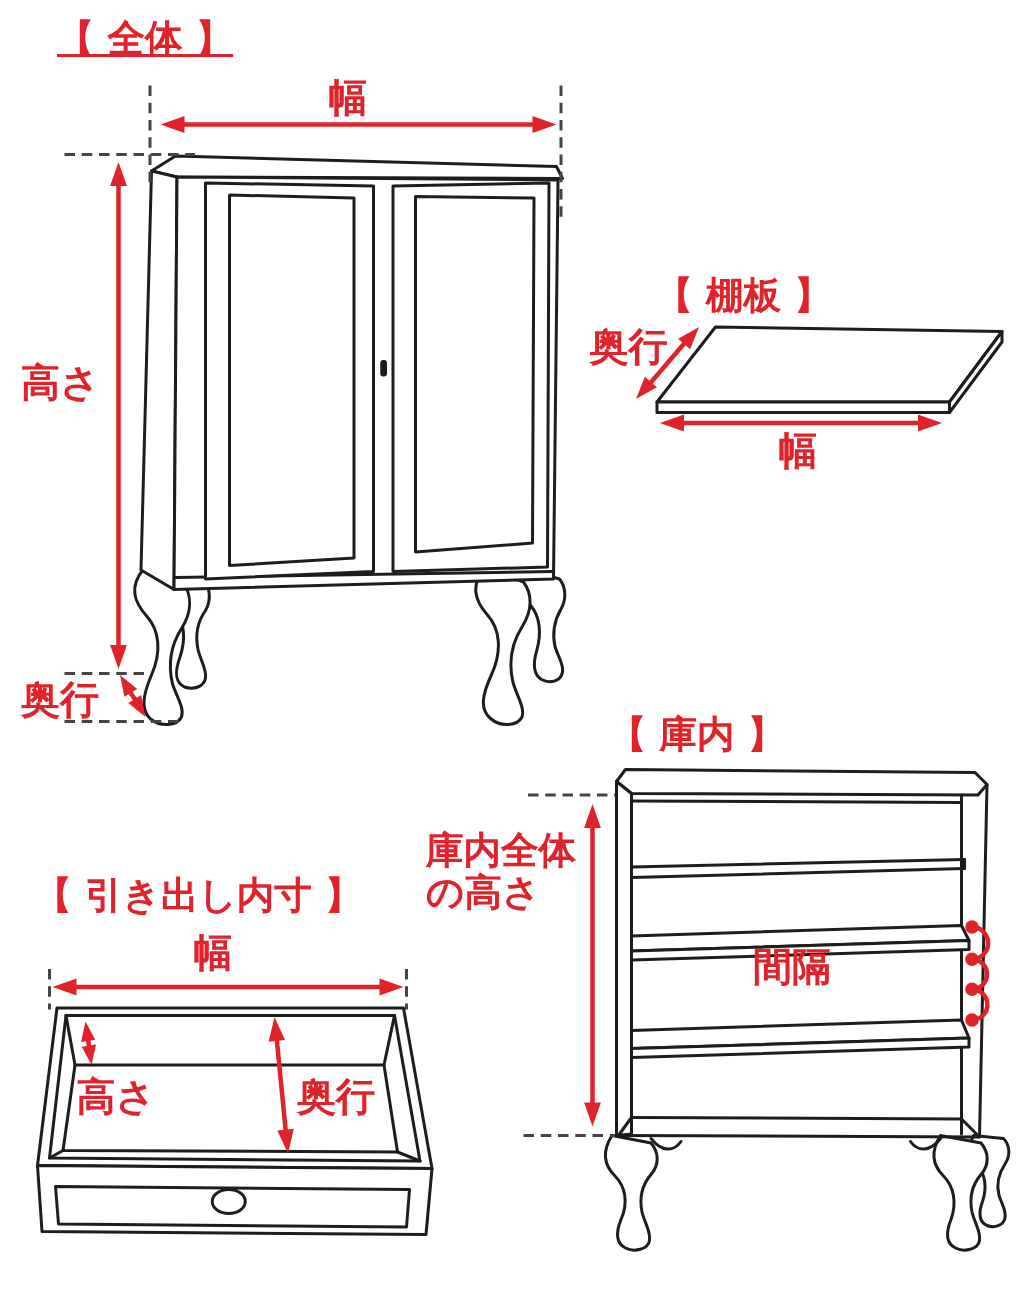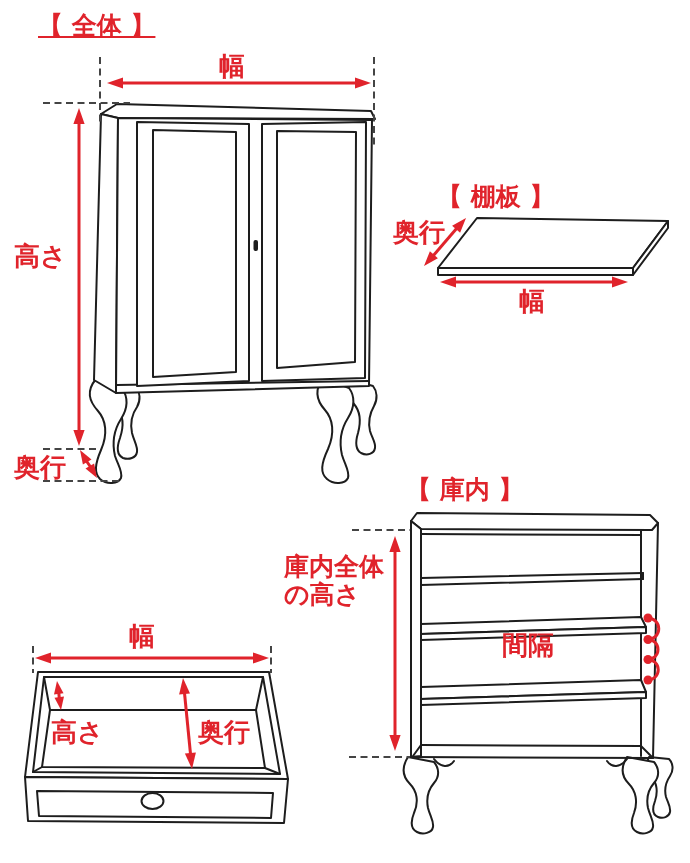--- a/index.html
+++ b/index.html
@@ -164,20 +164,21 @@
 
   <div class="lbl ttl" style="left:38px;top:12px;text-decoration:underline;">【 全体 】</div>
   <div class="lbl" style="left:219px;top:52px;">幅</div>
   <div class="lbl" style="left:14px;top:242px;">高さ</div>
   <div class="lbl" style="left:14px;top:453px;">奥行</div>
 
   <div class="lbl ttl" style="left:437px;top:143px;margin-top:40px;">【 棚板 】</div>
   <div class="lbl" style="left:393px;top:218px;">奥行</div>
   <div class="lbl" style="left:519px;top:287px;">幅</div>
 
+  <div class="lbl ttl" style="left:23px;top:583px;">【 引き出し内寸 】</div>
   <div class="lbl" style="left:129px;top:622px;">幅</div>
   <div class="lbl" style="left:51px;top:718px;">高さ</div>
   <div class="lbl" style="left:198px;top:718px;">奥行</div>
 
   <div class="lbl ttl" style="left:406px;top:476px;">【 庫内 】</div>
   <div class="lbl lh28" style="left:284px;top:553px;">庫内全体
 の高さ</div>
   <div class="lbl" style="left:502px;top:631px;">間隔</div>
 
 </div>

